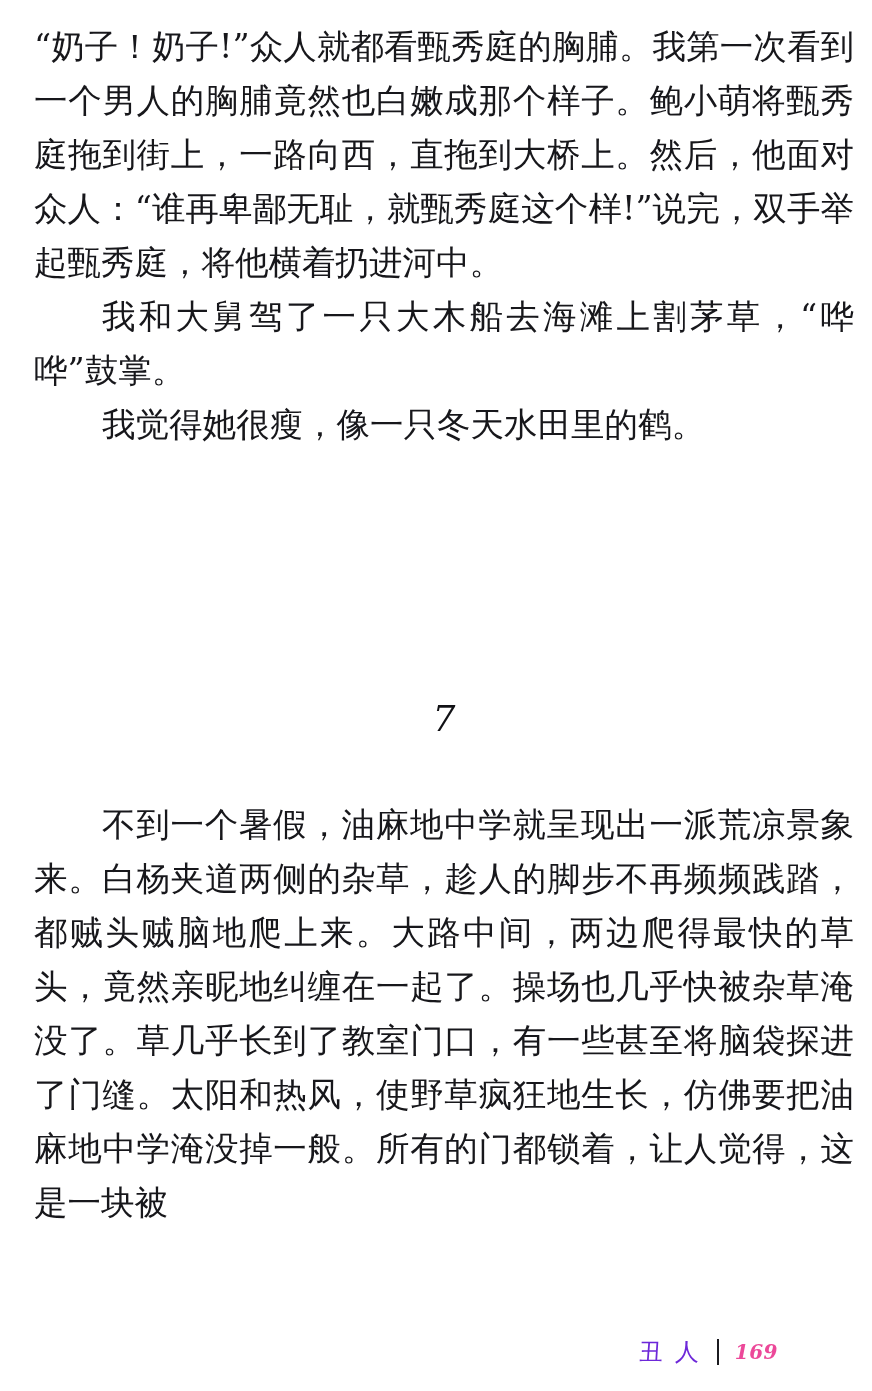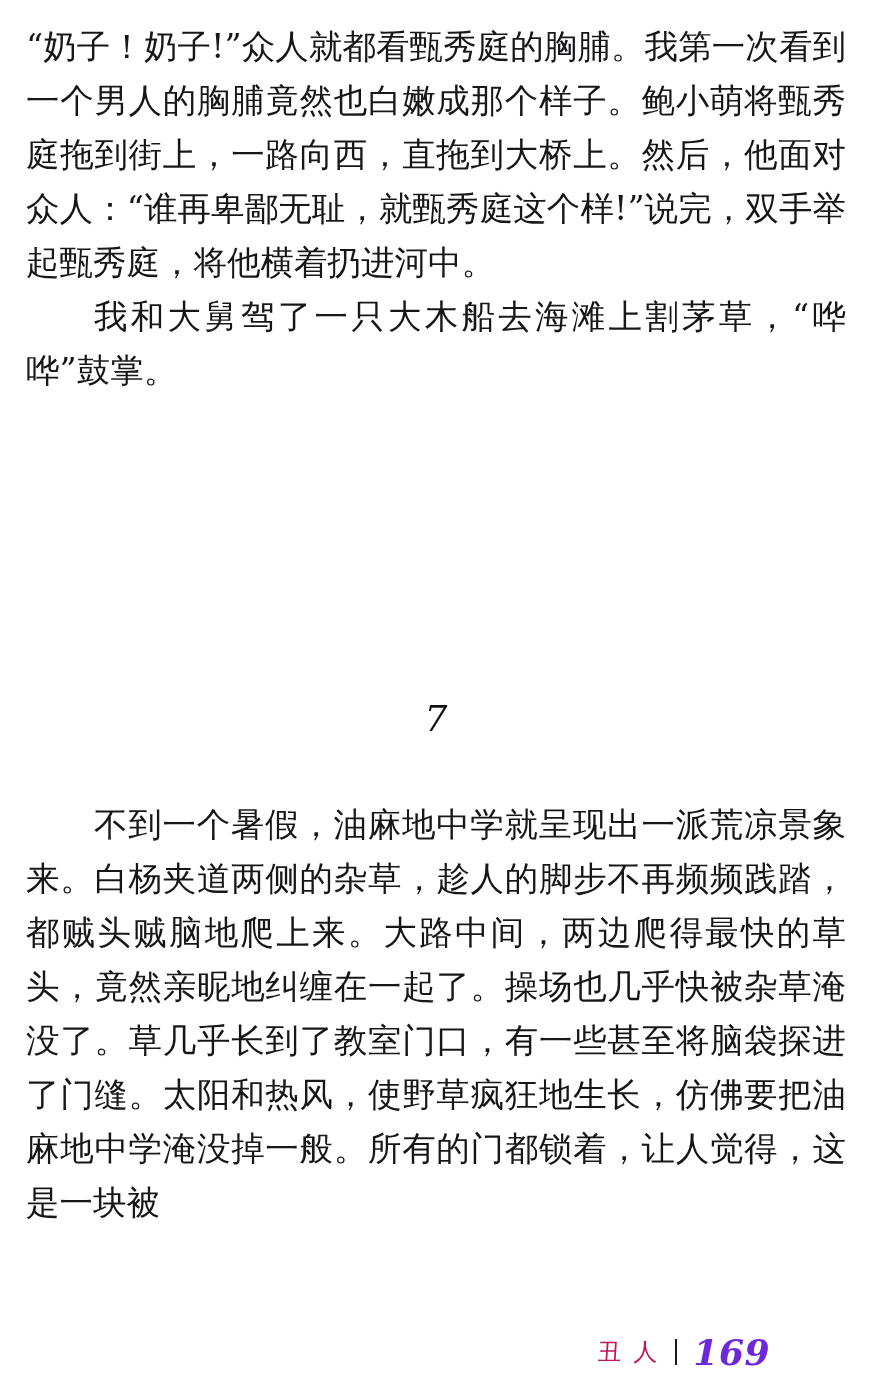--- a/index.html
+++ b/index.html
@@ -12,21 +12,21 @@
     height: 1391px;
     position: relative;
     overflow: hidden;
     font-family: "DejaVu Serif", "Liberation Serif", serif;
     color: #17171b;
     -webkit-font-smoothing: antialiased;
   }
 
   .page {
     position: absolute;
-    left: 0;
+    left: 8px;
     top: 0;
     width: 800px;
     height: 1391px;
     box-sizing: border-box;
   }
 
   .text-column {
     position: absolute;
     left: 26px;
     top: 20px;
@@ -81,50 +81,51 @@
     align-items: center;
     gap: 0px;
     height: 34px;
   }
 
   .footer-title {
     font-size: 24px;
     line-height: 30px;
     letter-spacing: 12px;
     padding-right: 2px;
-    color: #be185d;
+    color: #6d28d9;
     font-family: "DejaVu Serif", "Liberation Serif", serif;
   }
 
   .footer-sep {
     display: inline-block;
     width: 2px;
     height: 26px;
     background: #1b1b20;
     margin: 0 16px 0 4px;
   }
 
   .footer-pageno {
-    font-size: 36px;
+    font-size: 20px;
     line-height: 30px;
     font-style: italic;
     font-weight: 600;
-    color: #6d28d9;
+    color: #ec4899;
     font-family: "DejaVu Serif", "Liberation Serif", serif;
     letter-spacing: 0.5px;
   }
 </style>
 </head>
 <body>
 
 <div class="page">
 
   <div class="text-column">
     <p class="para no-indent">“奶子！奶子!”众人就都看甄秀庭的胸脯。我第一次看到一个男人的胸脯竟然也白嫩成那个样子。鲍小萌将甄秀庭拖到街上，一路向西，直拖到大桥上。然后，他面对众人：“谁再卑鄙无耻，就甄秀庭这个样!”说完，双手举起甄秀庭，将他横着扔进河中。</p>
     <p class="para">我和大舅驾了一只大木船去海滩上割茅草，“哗哗”鼓掌。</p>
+    <p class="para">我觉得她很瘦，像一只冬天水田里的鹤。</p>
   </div>
 
   <div class="section-number">7</div>
 
   <div class="block-two">
     <p class="para">不到一个暑假，油麻地中学就呈现出一派荒凉景象来。白杨夹道两侧的杂草，趁人的脚步不再频频践踏，都贼头贼脑地爬上来。大路中间，两边爬得最快的草头，竟然亲昵地纠缠在一起了。操场也几乎快被杂草淹没了。草几乎长到了教室门口，有一些甚至将脑袋探进了门缝。太阳和热风，使野草疯狂地生长，仿佛要把油麻地中学淹没掉一般。所有的门都锁着，让人觉得，这是一块被</p>
   </div>
 
   <div class="footer">
     <span class="footer-title">丑人</span>

